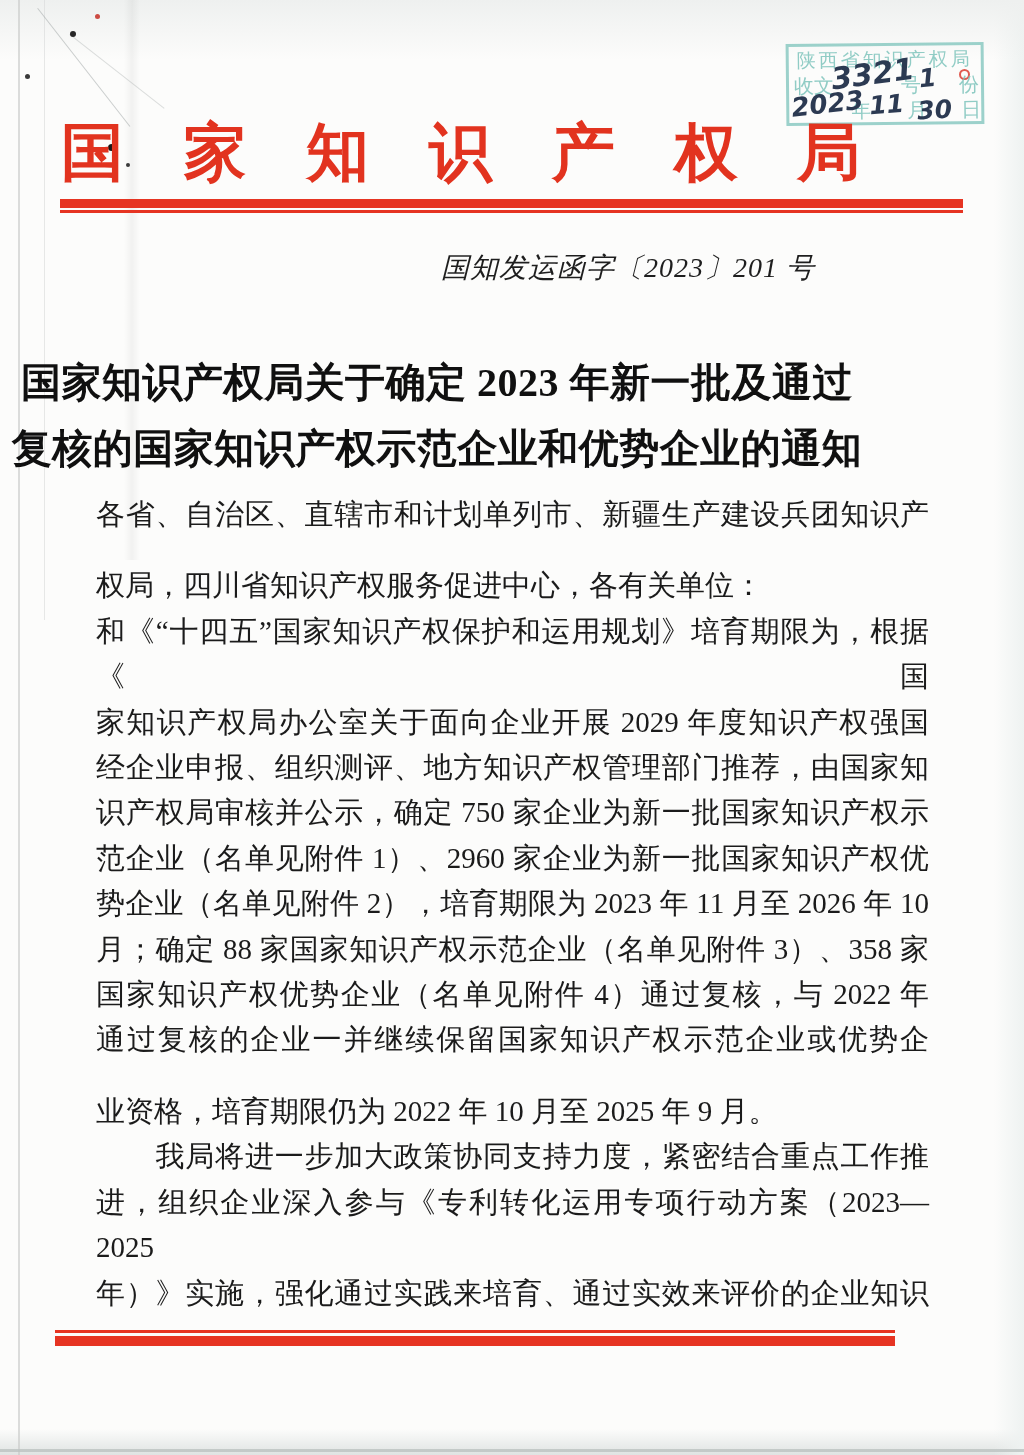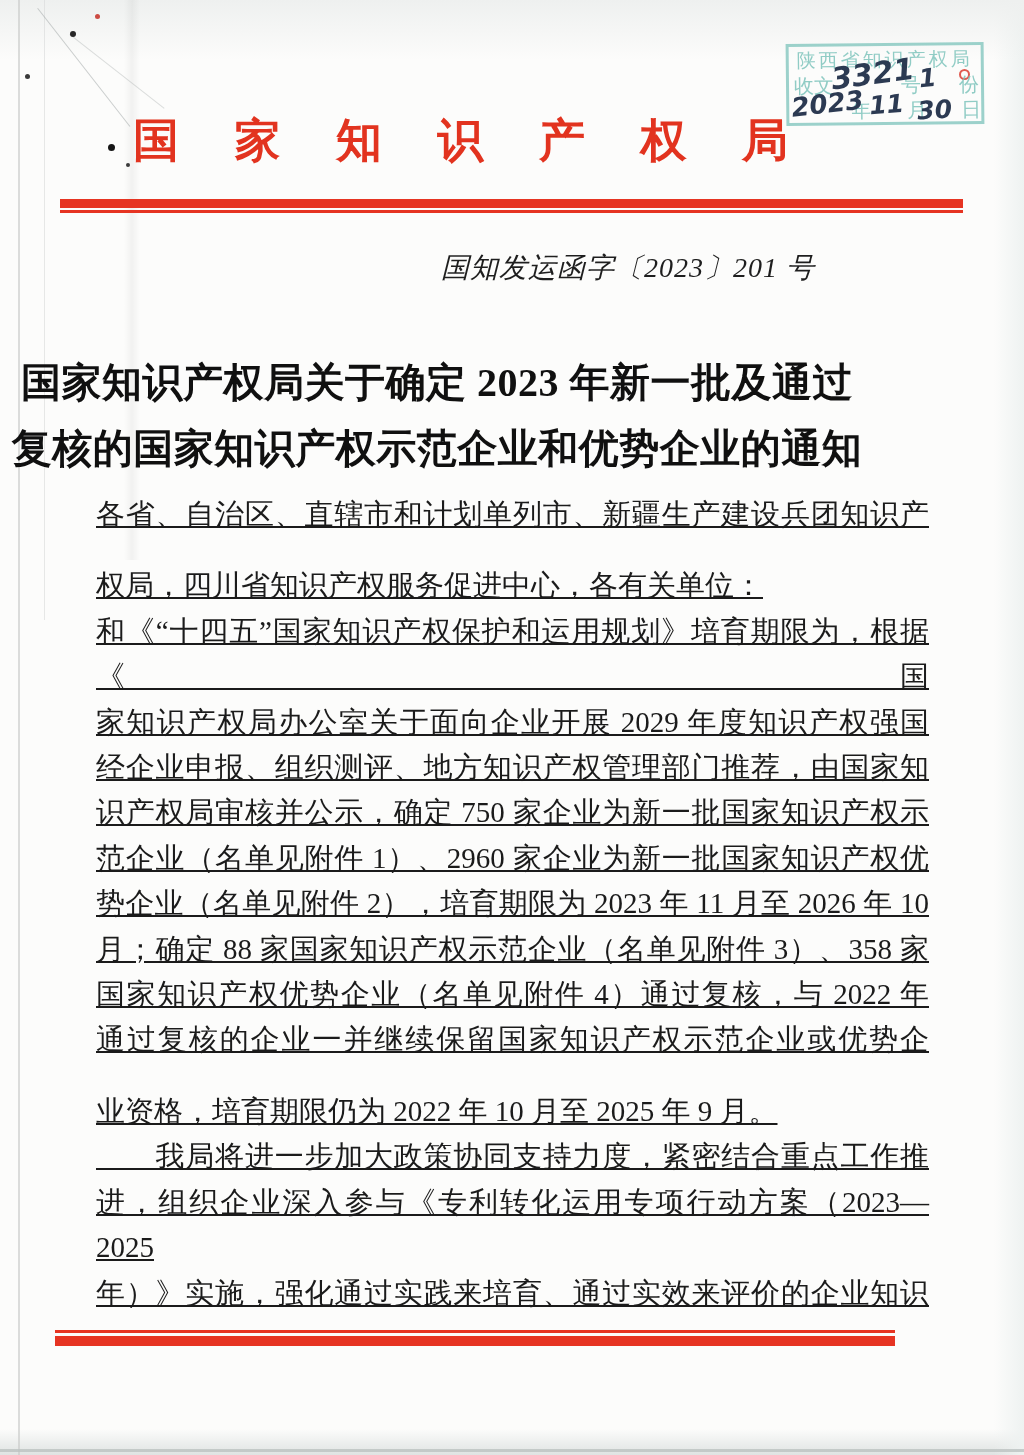--- a/index.html
+++ b/index.html
@@ -32,21 +32,21 @@
   }
   .stamp .row1{position:absolute;top:1px;left:0;width:100%;text-align:center;
     font-size:19px;letter-spacing:3px;color:rgba(124,195,187,.85);white-space:nowrap;}
   .stamp .t{position:absolute;font-size:20px;color:rgba(124,195,187,.85);}
   .stamp .hand{position:absolute;color:#2c3a52;font-family:"DejaVu Sans",sans-serif;
     font-style:italic;font-weight:bold;white-space:nowrap;}
   
   .agency{
     position:absolute;top:110px;left:0;width:1024px;margin:0;
     text-align:center;padding-right:81px;box-sizing:border-box;
-    font-size:46px;font-weight:bold;letter-spacing:22px;
+    font-size:63px;font-weight:bold;letter-spacing:22px;
     color:#e2331f;white-space:nowrap;
   }
   .redline{position:absolute;left:60px;top:199px;width:903px;}
   .redline .thick{height:9px;background:#e63422;}
   .redline .gap{height:2px;}
   .redline .thin{height:3px;background:#e63422;}
   .redline-bottom{position:absolute;left:55px;top:1330px;width:840px;}
   .redline-bottom .thin{height:3px;background:#e63422;}
   .redline-bottom .gap{height:3px;}
   .redline-bottom .thick{height:10px;background:#e63422;}
@@ -59,21 +59,21 @@
   .doc-title{
     position:absolute;top:350px;left:0;width:874px;text-align:center;
     font-size:40px;line-height:66px;font-weight:bold;color:#101010;
     letter-spacing:.5px;
   }
   
   .body-text{
     position:absolute;top:492px;left:96px;width:833px;
     font-size:29px;line-height:45.4px;color:#1b1b1b;
   }
-  .bline{text-align:justify;text-align-last:justify;text-justify:inter-character;white-space:normal;text-decoration:underline;}
+  .bline{text-align:justify;text-align-last:justify;text-justify:inter-character;white-space:normal;}
   .bline.nostretch{text-align-last:left;margin-top:26px;}
 </style>
 </head>
 <body>
 
 <div class="page">
 
   <div class="paper-edge-line"></div>
   <div class="paper-edge-line2"></div>
   <div class="crease-band"></div>

